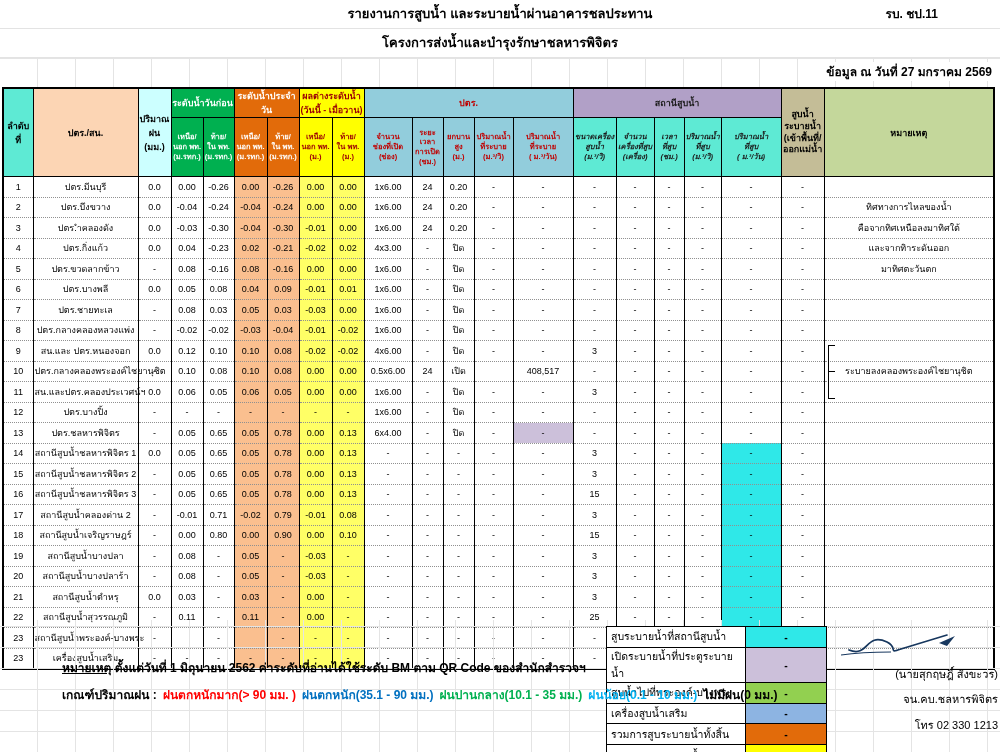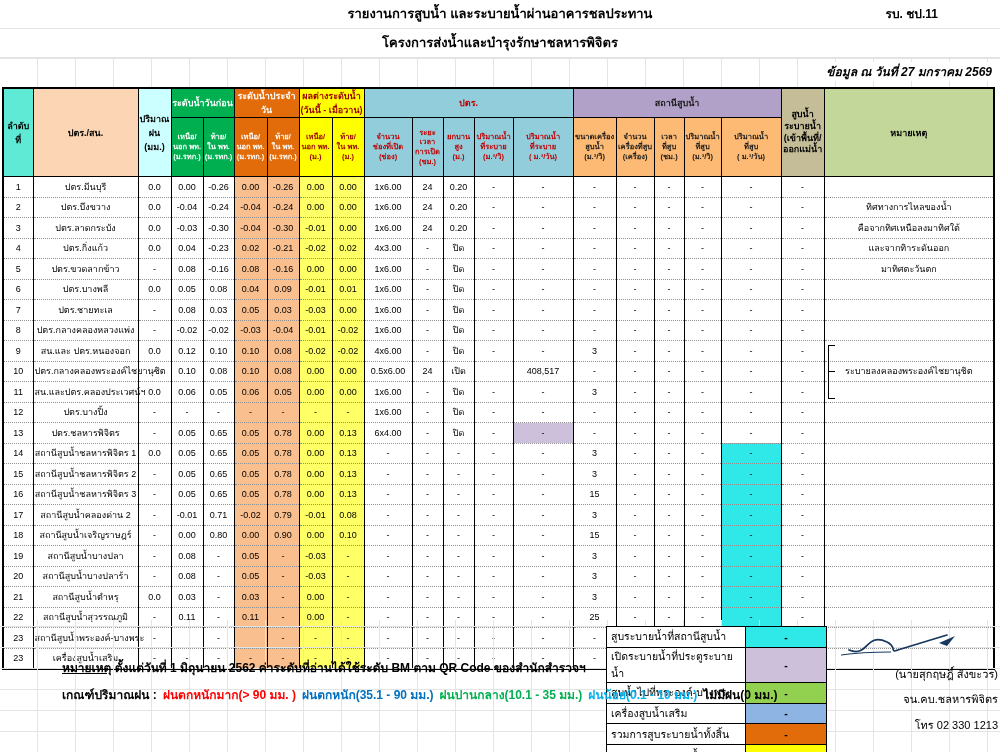--- a/index.html
+++ b/index.html
@@ -6,21 +6,21 @@
   body{
     width:1000px;height:752px;position:relative;overflow:hidden;background:#ffffff;
     font-family:"Liberation Sans","DejaVu Sans",sans-serif;color:#000;
   }
   
   .title-row{height:28px;line-height:28px;text-align:center;font-weight:bold;font-size:13px;
     border-bottom:1px solid #e3e3e3;position:relative;background:#fff;}
   .form-code{position:absolute;right:62px;top:0;font-size:12px;font-weight:bold;}
   .date-band{height:29px;position:relative;
     background-image:repeating-linear-gradient(90deg,transparent 0 37px,#e4e4e4 37px 38px),
-                     repeating-linear-gradient(0deg,transparent 0 28px,#e4e4e4 28px 29px);font-style:italic;}
+                     repeating-linear-gradient(0deg,transparent 0 28px,#e4e4e4 28px 29px);}
   .date-band .date-text{position:absolute;right:5px;top:4px;font-size:12px;font-weight:bold;background:#fff;padding:0 3px;}
   
   table.report{border-collapse:collapse;table-layout:fixed;width:993px;margin-left:2px;
     border:2px solid #000;}
   table.report th{border:1px solid #000;font-weight:bold;white-space:pre-line;
     padding:0;vertical-align:middle;text-align:center;overflow:hidden;}
   table.report td{border-right:1px solid #000;border-left:1px solid #000;
     border-bottom:1px dotted #909090;height:19.5px;font-size:9px;text-align:center;
     padding:0 1px;overflow:visible;white-space:nowrap;}
   tr.tier1 th{height:26px;font-size:9px;}
@@ -32,21 +32,21 @@
   th.h-today{background:#e26b0a;color:#ffffff;}
   th.h-diff{background:#ffff00;color:#9c0006;}
   th.h-ptr{background:#92cddc;color:#c00000;}
   th.h-station{background:#b1a0c7;color:#1a1a1a;}
   th.h-inout{background:#c4bd97;font-size:7.5px;line-height:1.3;}
   th.h-remark{background:#c4d79b;font-size:9px;}
   th.s-prev{background:#00b050;color:#ffffff;}
   th.s-today{background:#e26b0a;color:#ffffff;}
   th.s-diff{background:#ffff00;color:#9c0006;}
   th.s-ptr{background:#92cddc;color:#c00000;}
-  th.s-station{background:#fdba74;color:#1a1a1a;}
+  th.s-station{background:#5eead4;color:#1a1a1a;font-style:italic;}
   td.c-no{font-size:8.5px;}
   td.c-name{text-align:left;padding-left:3px;font-size:9px;overflow:hidden;}
   td.c-or{background:#fabf8f;}
   td.c-ye{background:#ffff66;}
   td.c-remark{text-align:left;padding-left:4px;font-size:8.5px;overflow:visible;}
   td.hl-purple{background:#ccc0da;}
   td.hl-cyan{background:#2fe8e8;}
   td.hl-green{background:#92d050;}
   td.hl-blue{background:#8db4e2;}
   td.brace{position:relative;padding-left:13px;}
@@ -222,21 +222,21 @@
         <td>-</td>
         <td>-</td>
         <td>-</td>
         <td>-</td>
         <td>-</td>
         <td>-</td>
         <td class="c-remark">ทิศทางการไหลของน้ำ</td>
       </tr>
       <tr>
         <td class="c-no">3</td>
-        <td class="c-name">ปตร.ลาดกระบัง</td>
+        <td class="c-name">ปตร.ำคลองดัง</td>
         <td>0.0</td>
         <td>-0.03</td>
         <td>-0.30</td>
         <td class="c-or">-0.04</td>
         <td class="c-or">-0.30</td>
         <td class="c-ye">-0.01</td>
         <td class="c-ye">0.00</td>
         <td>1x6.00</td>
         <td>24</td>
         <td>0.20</td>

